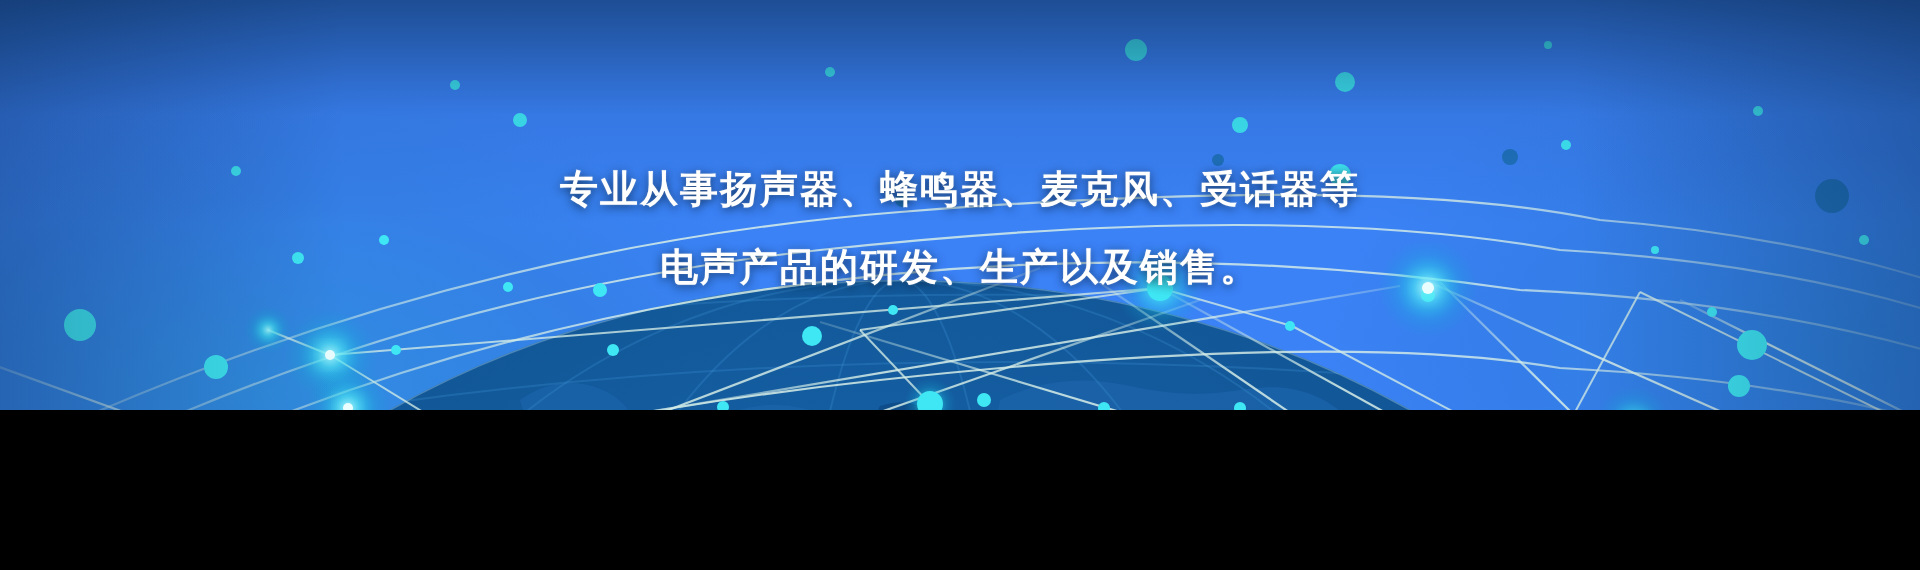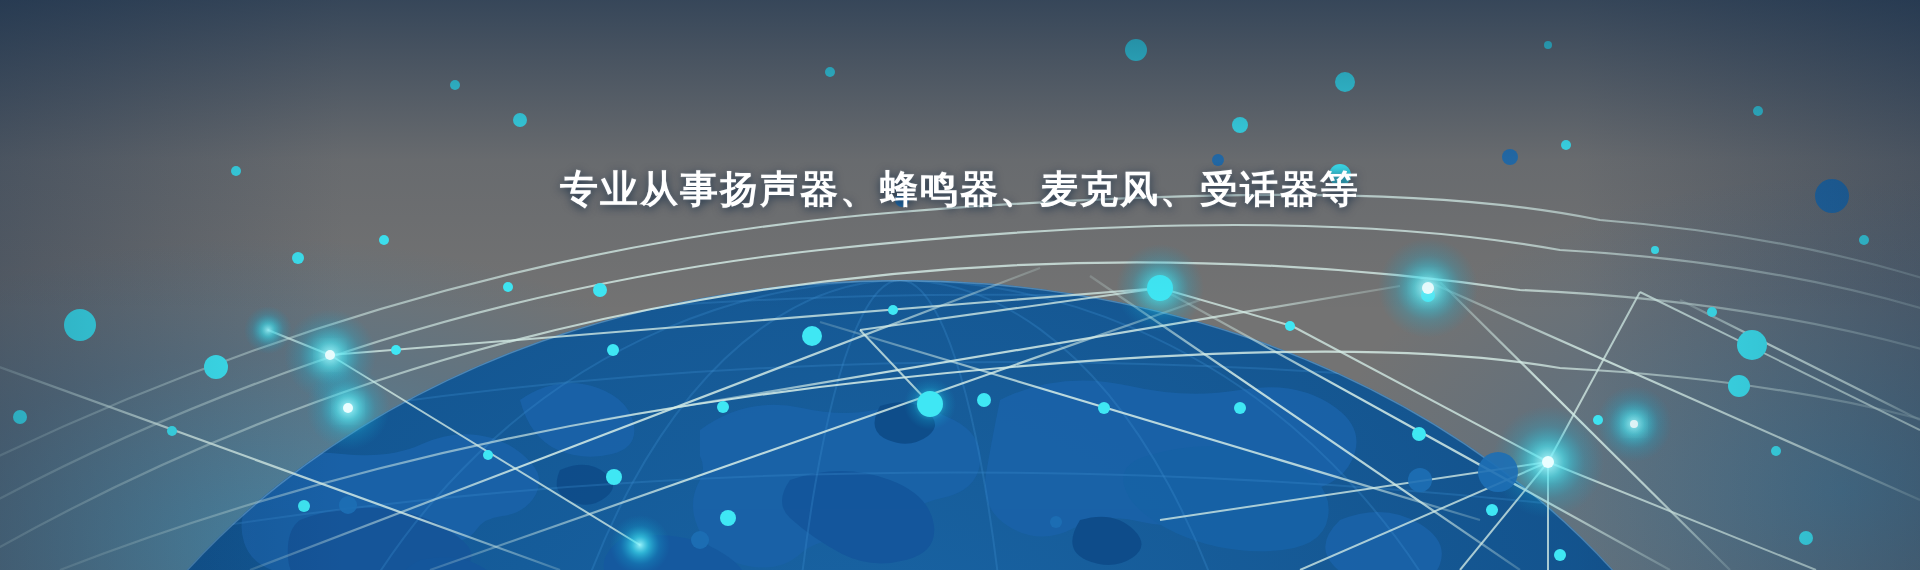--- a/index.html
+++ b/index.html
@@ -4,24 +4,24 @@
 <title>Banner</title>
 <style>
   html, body {
     margin: 0;
     padding: 0;
     background: #000;
   }
   #banner {
     position: relative;
     width: 1920px;
-    height: 570px;
+    height: 410px;
     overflow: hidden;
     font-family: "Liberation Sans", "DejaVu Sans", sans-serif;
-    background: #737373;
+    background: #3b82f6;
   }
   
   .bg-base {
     position: absolute; inset: 0;
     background:
       radial-gradient(ellipse 1100px 620px at 62% 118%, #1565ad 0%, #0f5291 34%, #0b4versatile 55%, rgba(10,58,106,0) 72%),
       linear-gradient(160deg, #0b3f78 0%, #0a4a85 38%, #0c5491 60%, #0a4680 100%);
   }
   .bg-glow-left {
     position: absolute; inset: 0;
@@ -274,15 +274,16 @@
       <circle cx="1428" cy="288" r="6" filter="url(#softGlow)"></circle>
       <circle cx="1548" cy="462" r="6" filter="url(#softGlow)"></circle>
       <circle cx="1634" cy="424" r="4" filter="url(#softGlow)"></circle>
     </g>
   </svg>
 
   <div class="bg-vignette"></div>
 
   <div class="headline">
     <div class="line">专业从事扬声器、蜂鸣器、麦克风、受话器等</div>
+    <div class="line">电声产品的研发、生产以及销售。</div>
   </div>
 
 </div>
 
 </body></html>

